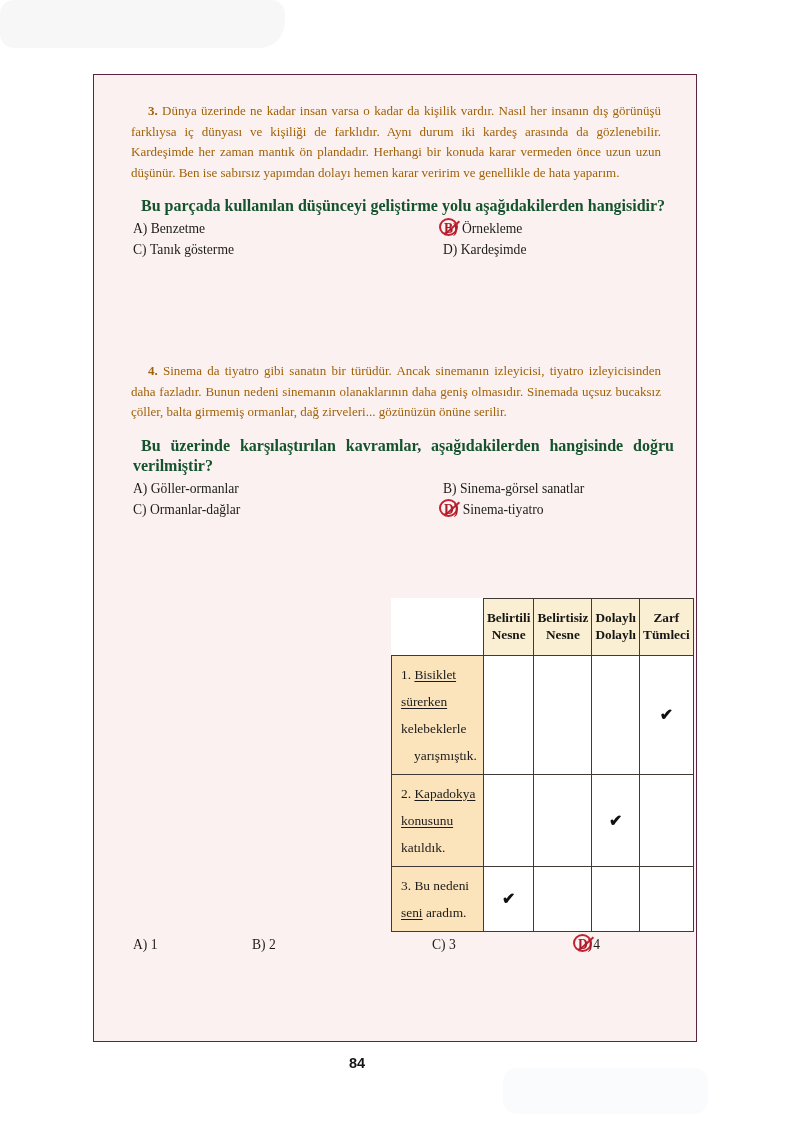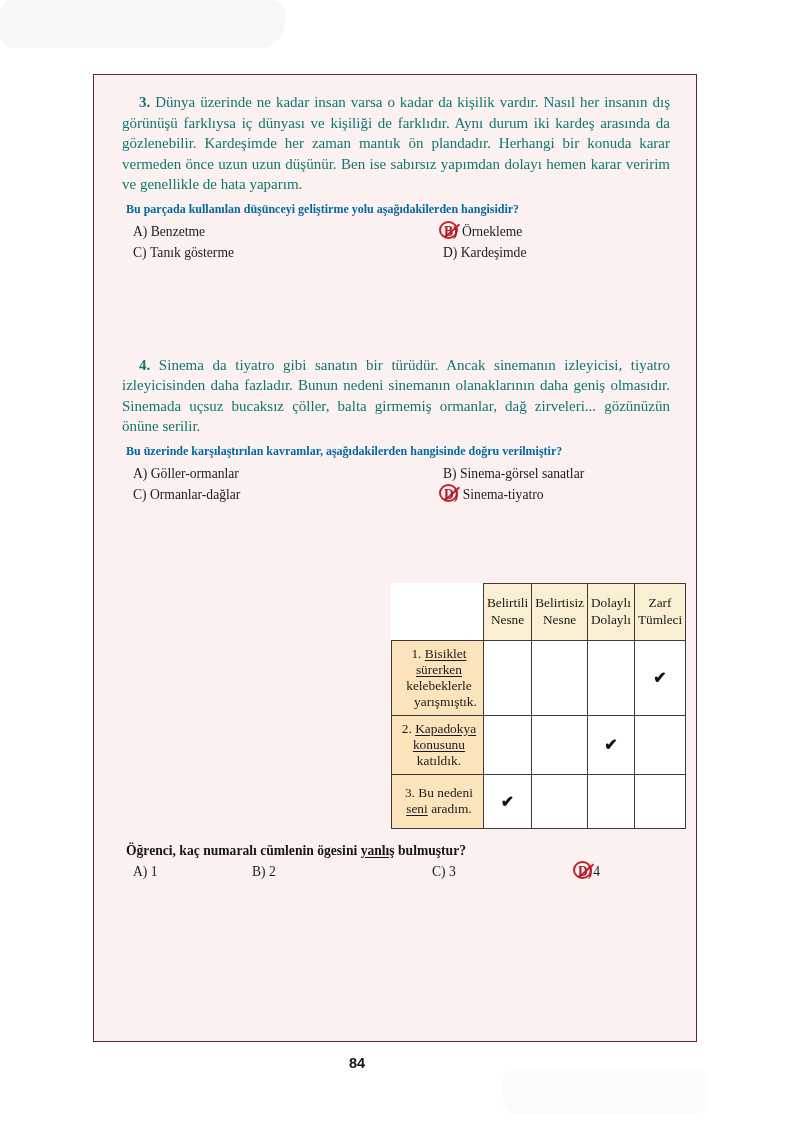--- a/index.html
+++ b/index.html
@@ -46,39 +46,39 @@
 
   .inner {
     position: absolute;
     left: 24px;
     top: 13px;
     width: 556px;
   }
 
   
   .passage {
-    font-size: 15px;
+    font-size: 13px;
     line-height: 20.6px;
     text-align: justify;
-    color: #0f766e;
-    margin: 4px;
+    color: #a16207;
+    margin: 13px;
     hyphens: manual;
   }
   .passage .qnum {
     font-weight: bold;
   }
   .indent-first {
     text-indent: 17px;
   }
   .prompt {
-    font-size: 12px;
+    font-size: 16px;
     line-height: 20.6px;
     font-weight: bold;
-    color: #0369a1;
-    margin: 4px 0 1px 0;
+    color: #14532d;
+    margin: 4px 0 1px 15px;
     text-indent: 8px;
     text-align: justify;
   }
 
   
   .options {
     margin-top: 1px;
   }
   .opt-row {
     display: flex;
@@ -163,38 +163,38 @@
   }
   #sentence-table td,
   #sentence-table th {
     border: 1.3px solid #3f3a36;
     box-sizing: border-box;
     padding: 0;
   }
   #sentence-table thead th {
     background: #fbefd3;
     font-size: 13.3px;
-    font-weight: normal;
+    font-weight: bold;
     line-height: 16.5px;
     color: #161616;
     text-align: center;
     height: 57px;
     padding: 2px 3px;
     vertical-align: middle;
   }
   #sentence-table thead th.corner {
     border: none;
     background: transparent;
   }
   .label-cell {
     background: #fbe3bb;
     font-size: 13.4px;
-    line-height: 16px;
+    line-height: 27px;
     color: #1b1b1b;
-    text-align: center;
+    text-align: left;
     padding: 5px 6px 5px 9px !important;
     vertical-align: middle;
   }
   .label-cell .seg-u {
     text-decoration: underline;
     text-underline-offset: 2px;
   }
   .check-cell {
     background: #ffffff;
     text-align: center;
@@ -365,21 +365,20 @@
             <td class="label-cell w-label"><span>3.</span><span> Bu nedeni </span><span class="seg-u">seni</span><span> aradım.</span></td>
             <td class="check-cell w-col"><span>✔</span></td>
             <td class="check-cell w-col"></td>
             <td class="check-cell w-col"></td>
             <td class="check-cell w-col"></td>
           </tr>
 
         </tbody>
       </table>
 
-      <div class="q5-final-prompt">Öğrenci, kaç numaralı cümlenin ögesini <span class="u">yanlış</span> bulmuştur?</div>
 
       <div class="options q5-options" style="margin-top:2px;">
         <div class="opt-row">
           <span class="opt o1">
               <span class="opt-letter">A)</span>
               <span>&nbsp;</span>
               <span class="opt-text">1</span>
             </span>
           <span class="opt o2">
               <span class="opt-letter">B)</span>

